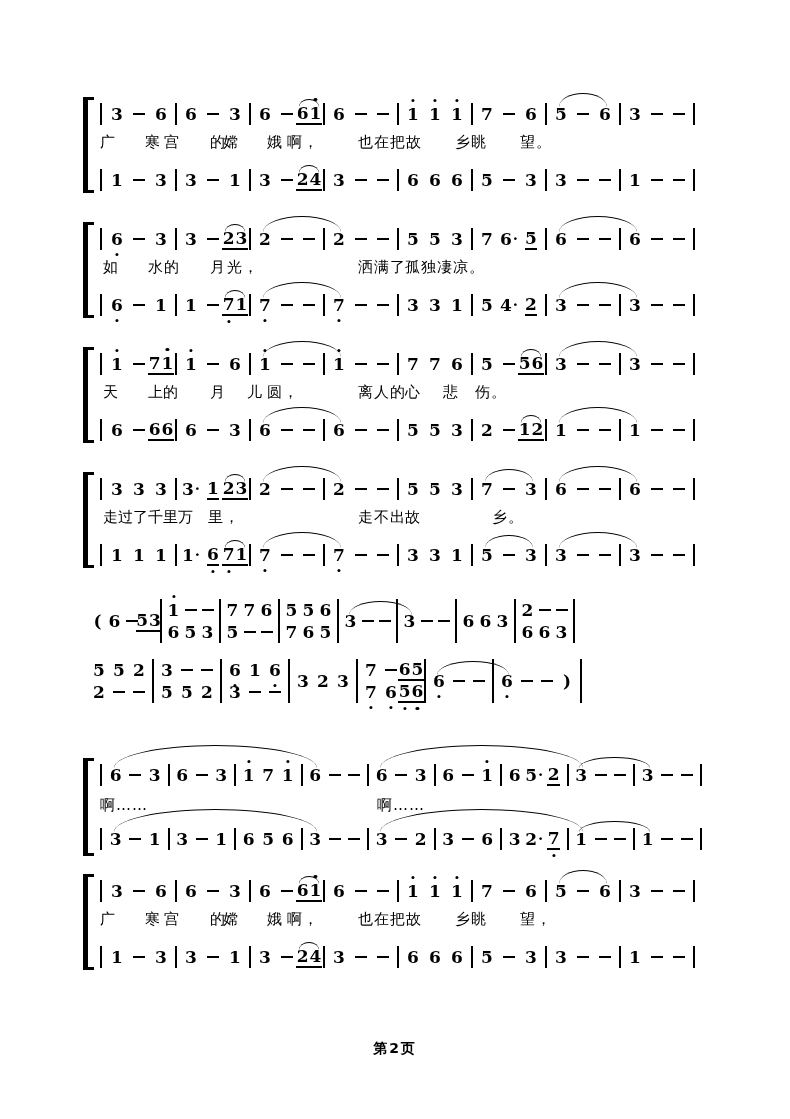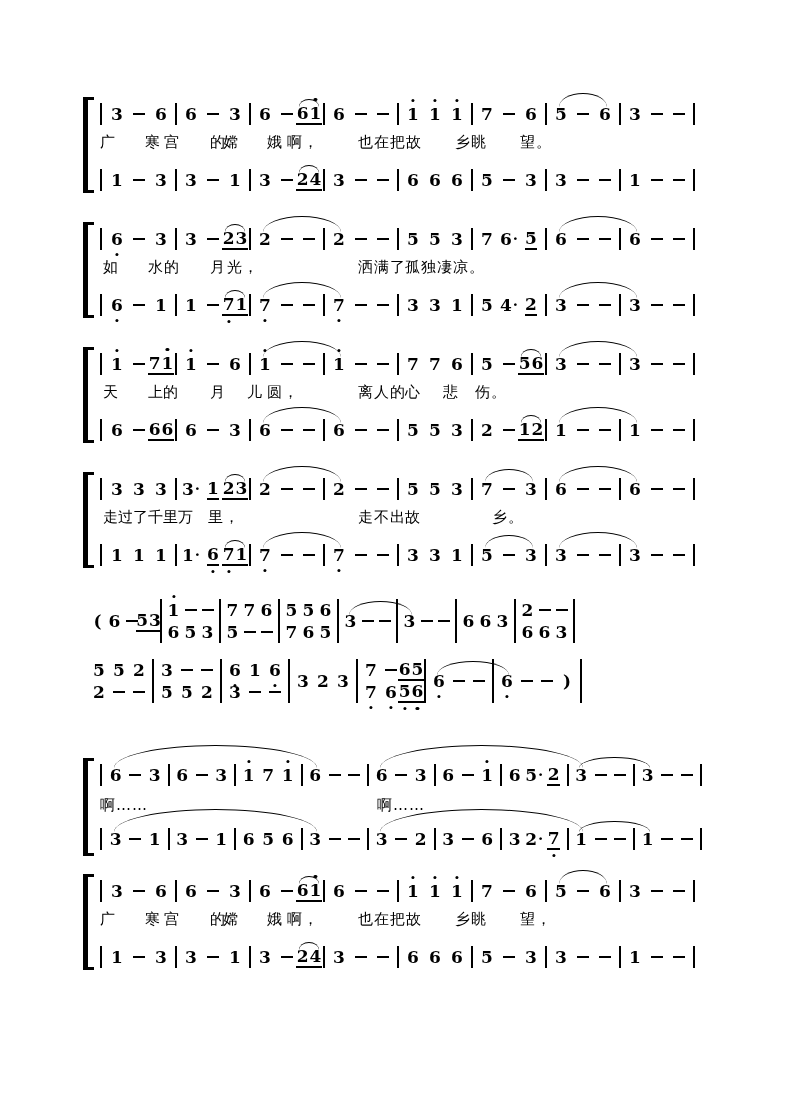--- a/index.html
+++ b/index.html
@@ -1865,13 +1865,14 @@
             </span>
             <span class="cell">
               <span class="dash"></span>
             </span>
             <span class="bar"></span>
           </div>
           <div class="arc" style="left: 214px; width: 20px; height: 7px; top: -2px;"></div>
         </div>
       </div>
     </div>
+  <div class="footer">第2页</div>
 </div>
 
 </body></html>

